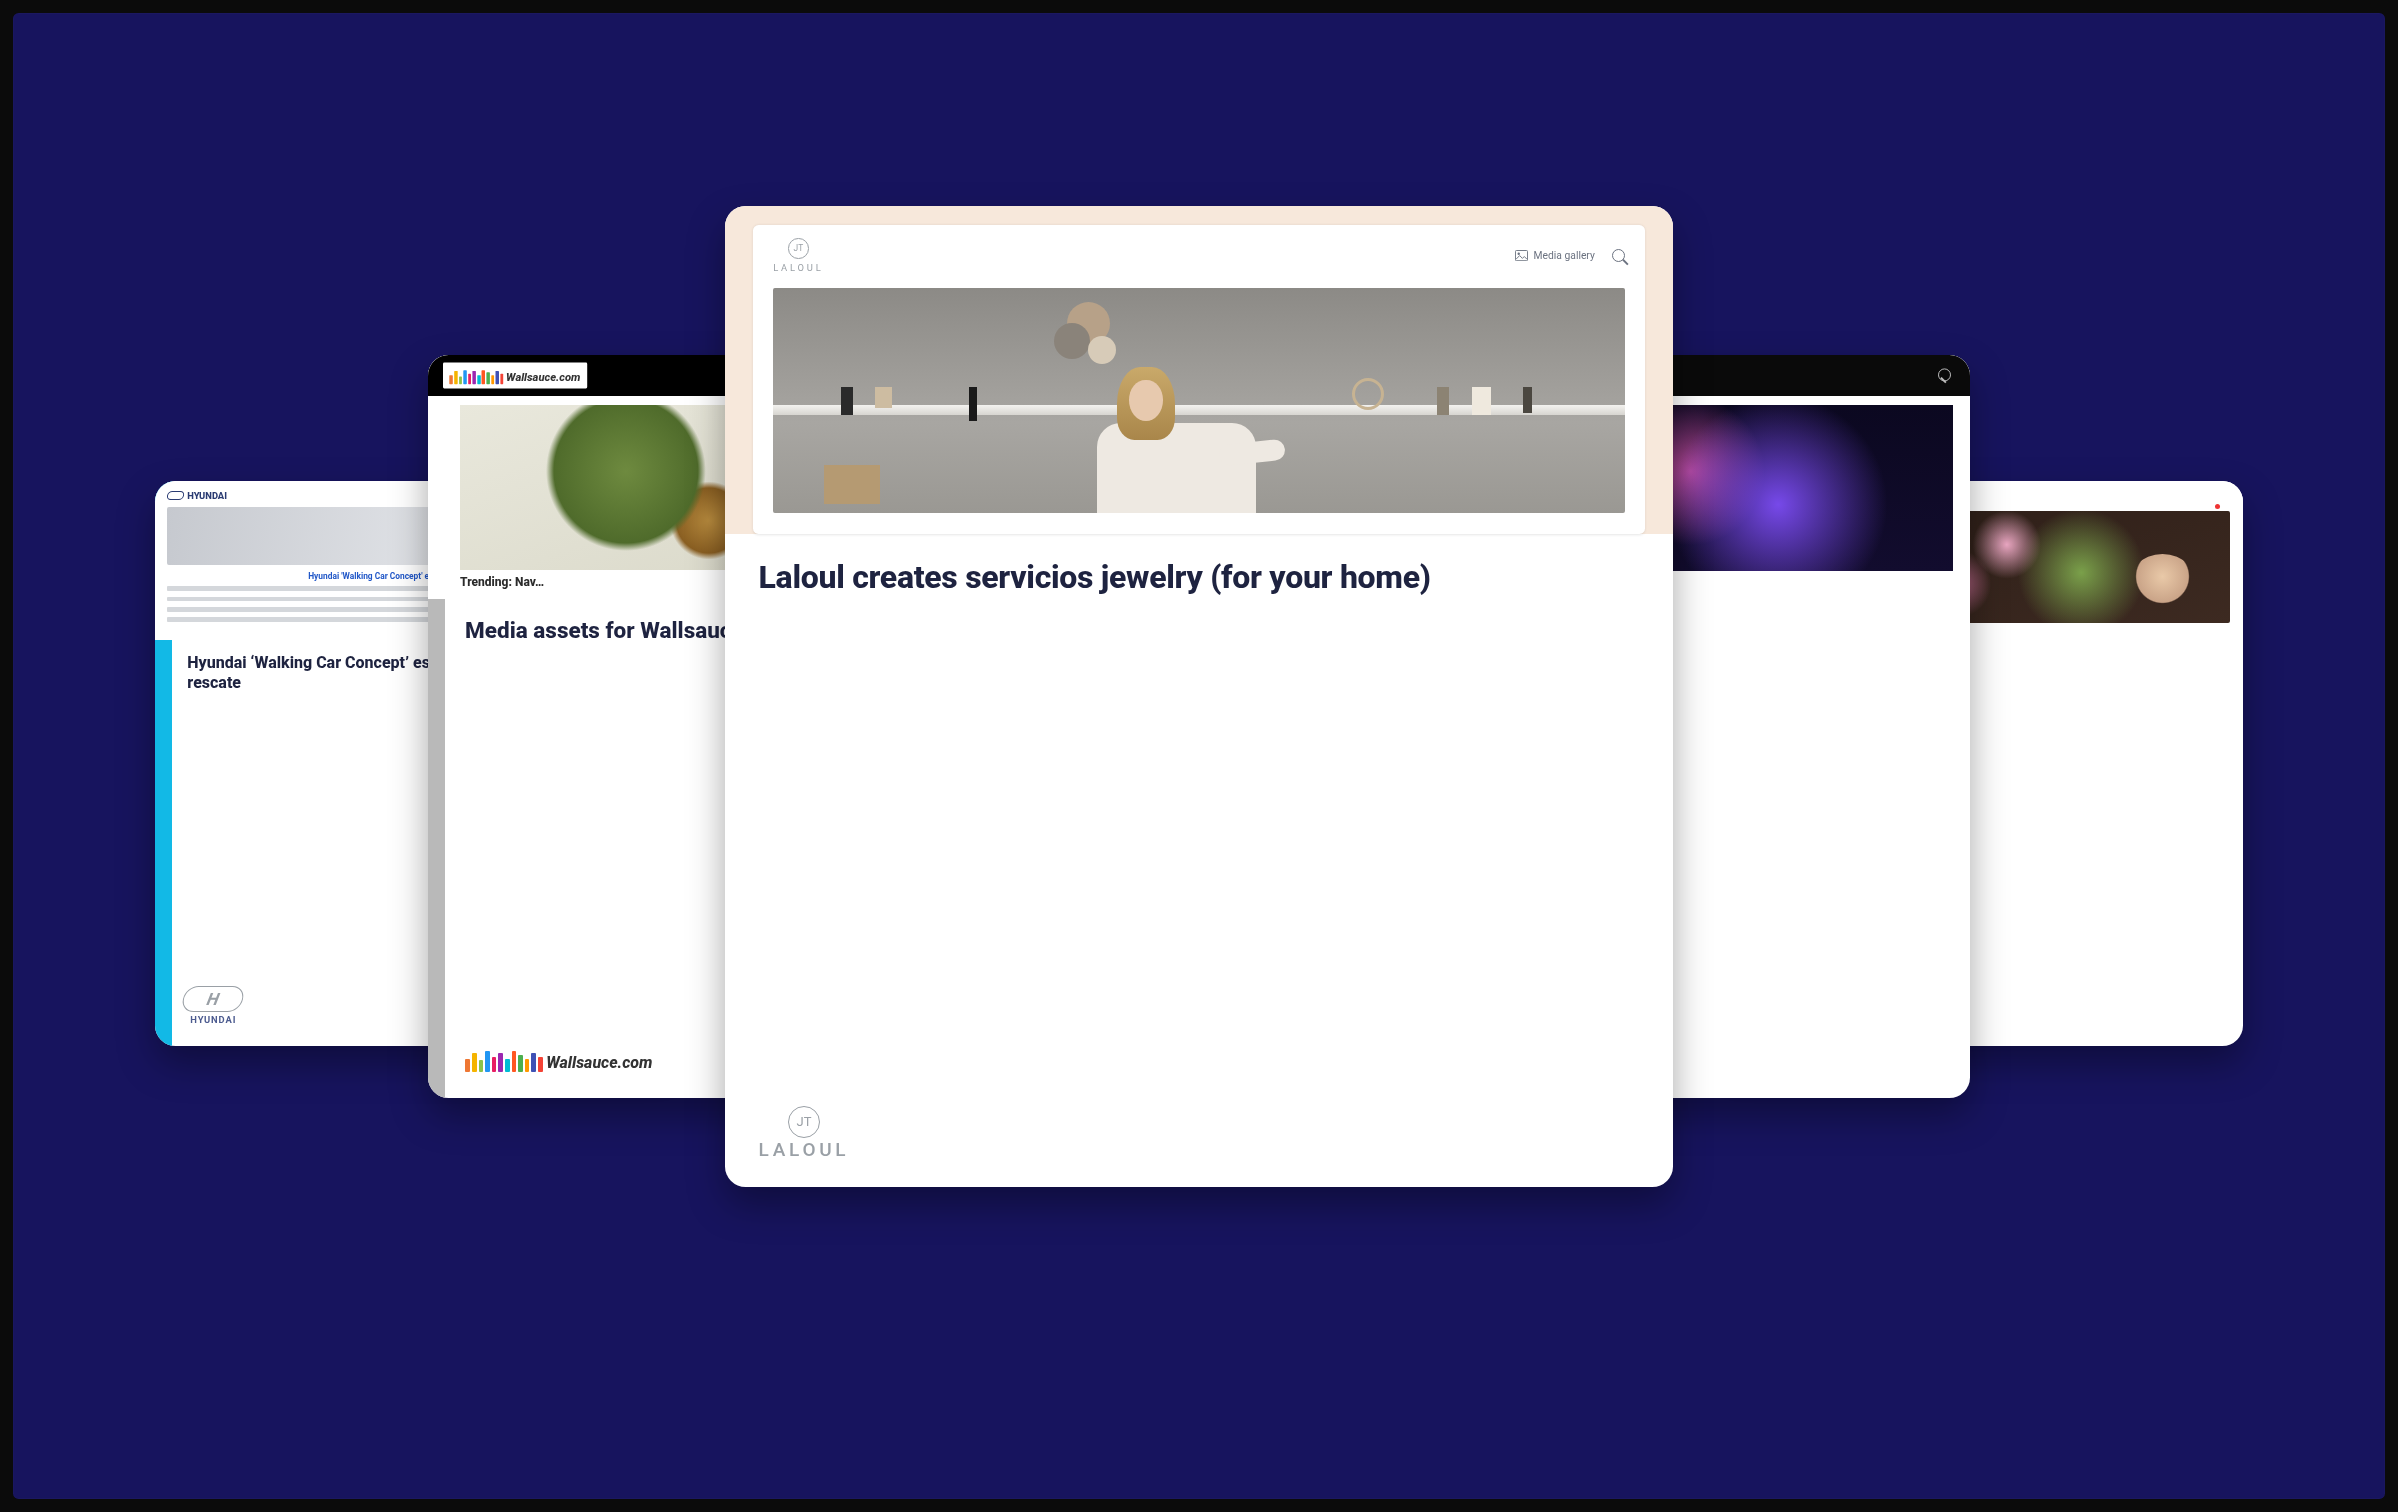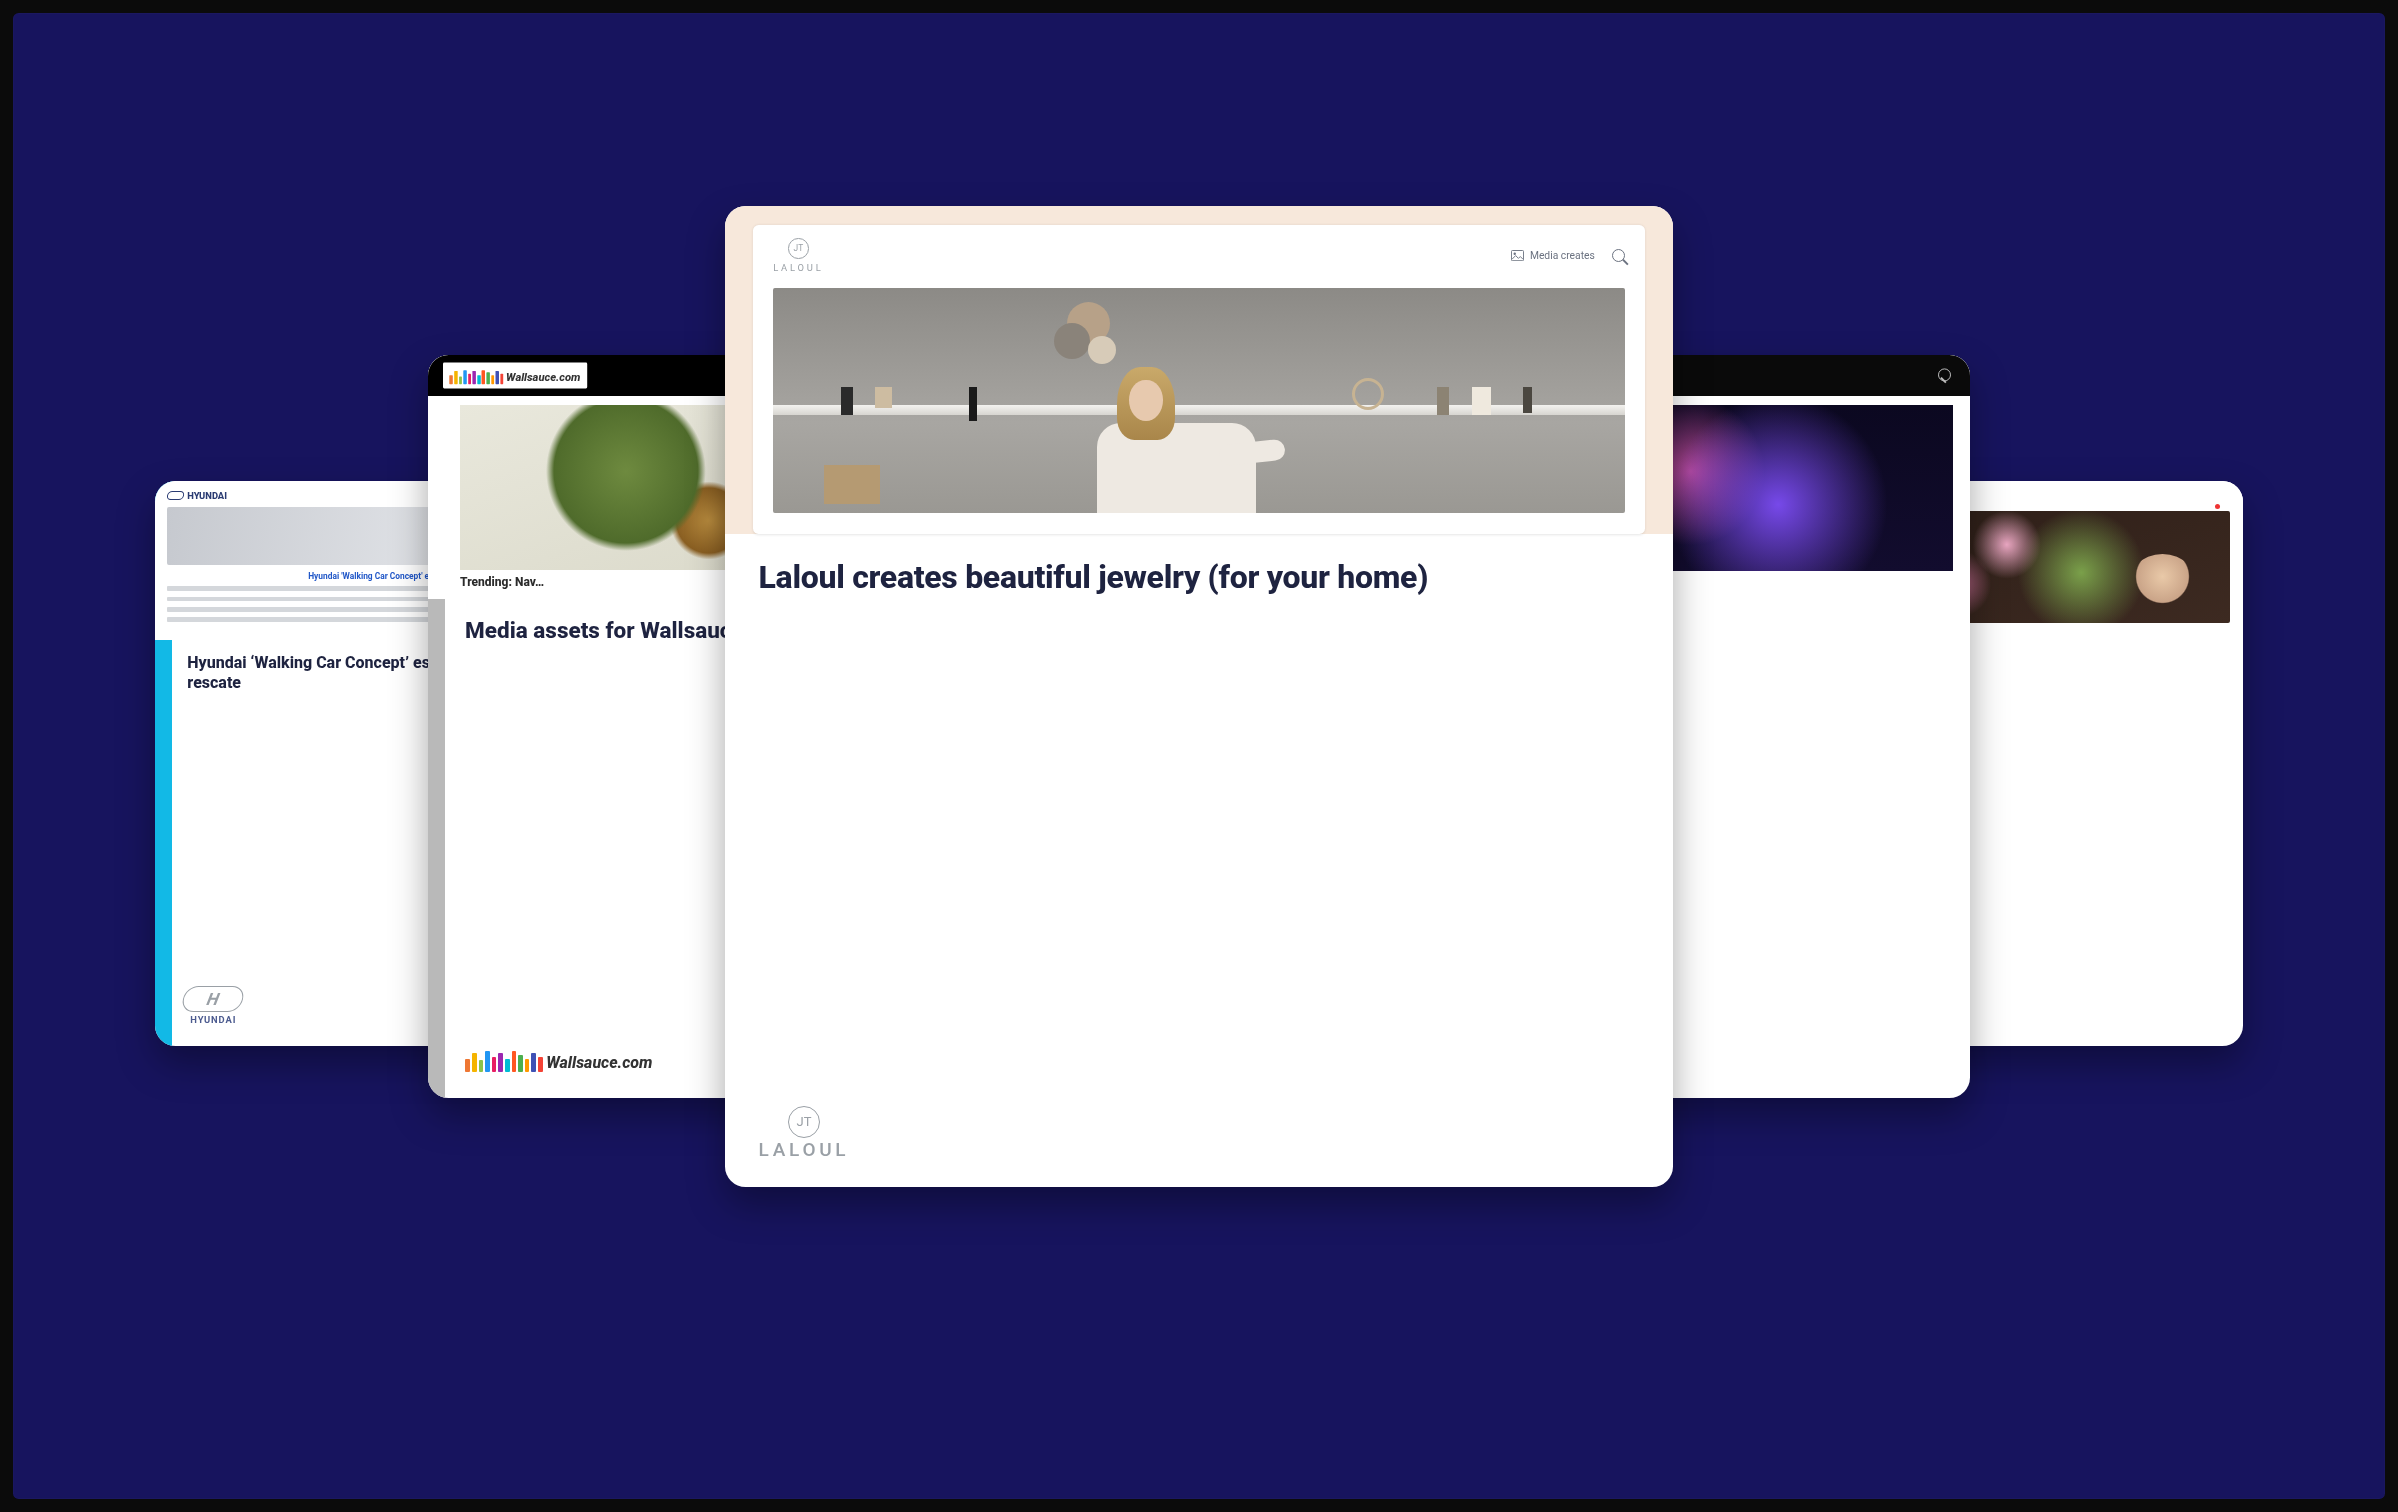--- a/index.html
+++ b/index.html
@@ -399,21 +399,21 @@
             <div class="mk">JT</div>
             <div class="wd">LALOUL</div>
           </div>
           <div class="actions">
             <span style="display:inline-flex;align-items:center;gap:5.6px;">
               <svg width="13" height="11.2" viewBox="0 0 14 12">
                   <rect x="0.5" y="0.5" width="13" height="11" rx="1" fill="none" stroke="#6b7280"></rect>
                   <circle cx="4" cy="4" r="1.3" fill="#6b7280"></circle>
                   <path d="M1 10 L5 6 L8 9 L10 7 L13 10" fill="none" stroke="#6b7280"></path>
                 </svg>
-              <span>Media creates</span>
+              <span>Media gallery</span>
             </span>
             <span class="srch"></span>
           </div>
         </div>
         <div class="hero">
           <div class="art">
               <span class="c1"></span>
               <span class="c2"></span>
               <span class="c3"></span>
             </div>
@@ -428,21 +428,21 @@
               <div class="body"></div>
               <div class="arm"></div>
               <div class="hair"></div>
               <div class="face"></div>
             </div>
           <div class="box"></div>
         </div>
       </div>
     </div>
     <div class="body">
-      <div class="title">Laloul creates beautiful jewelry (for your home)</div>
+      <div class="title">Laloul creates servicios jewelry (for your home)</div>
     </div>
     <div class="footer-logo">
       <div style="display:flex;flex-direction:column;align-items:center;">
         <div class="mark">JT</div>
         <div class="word">LALOUL</div>
       </div>
     </div>
   </div>
 
 </div>

